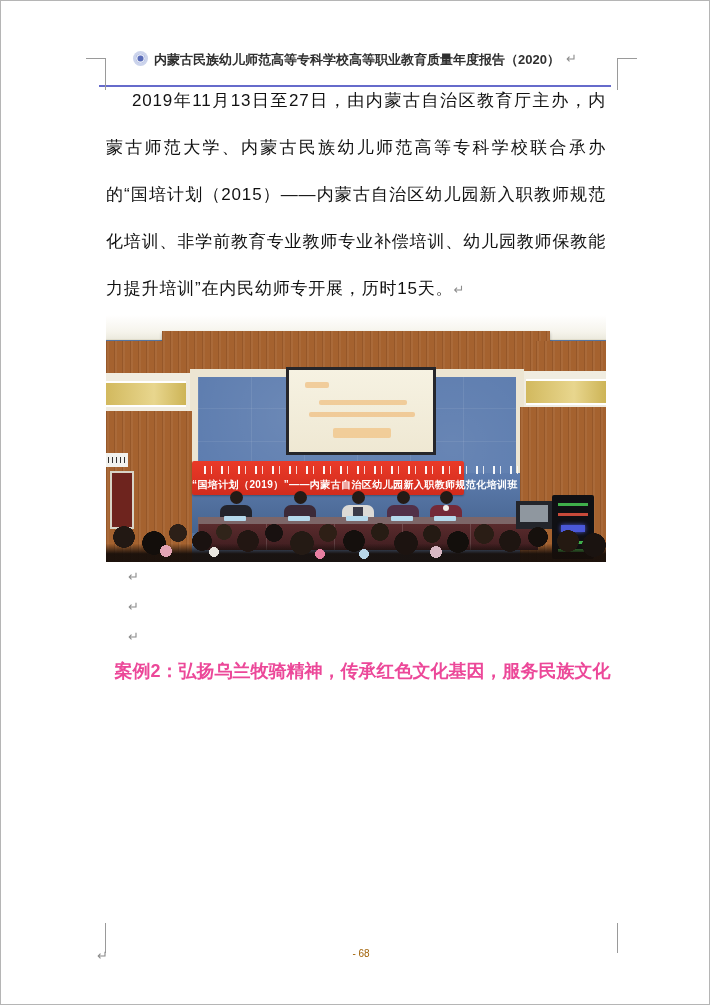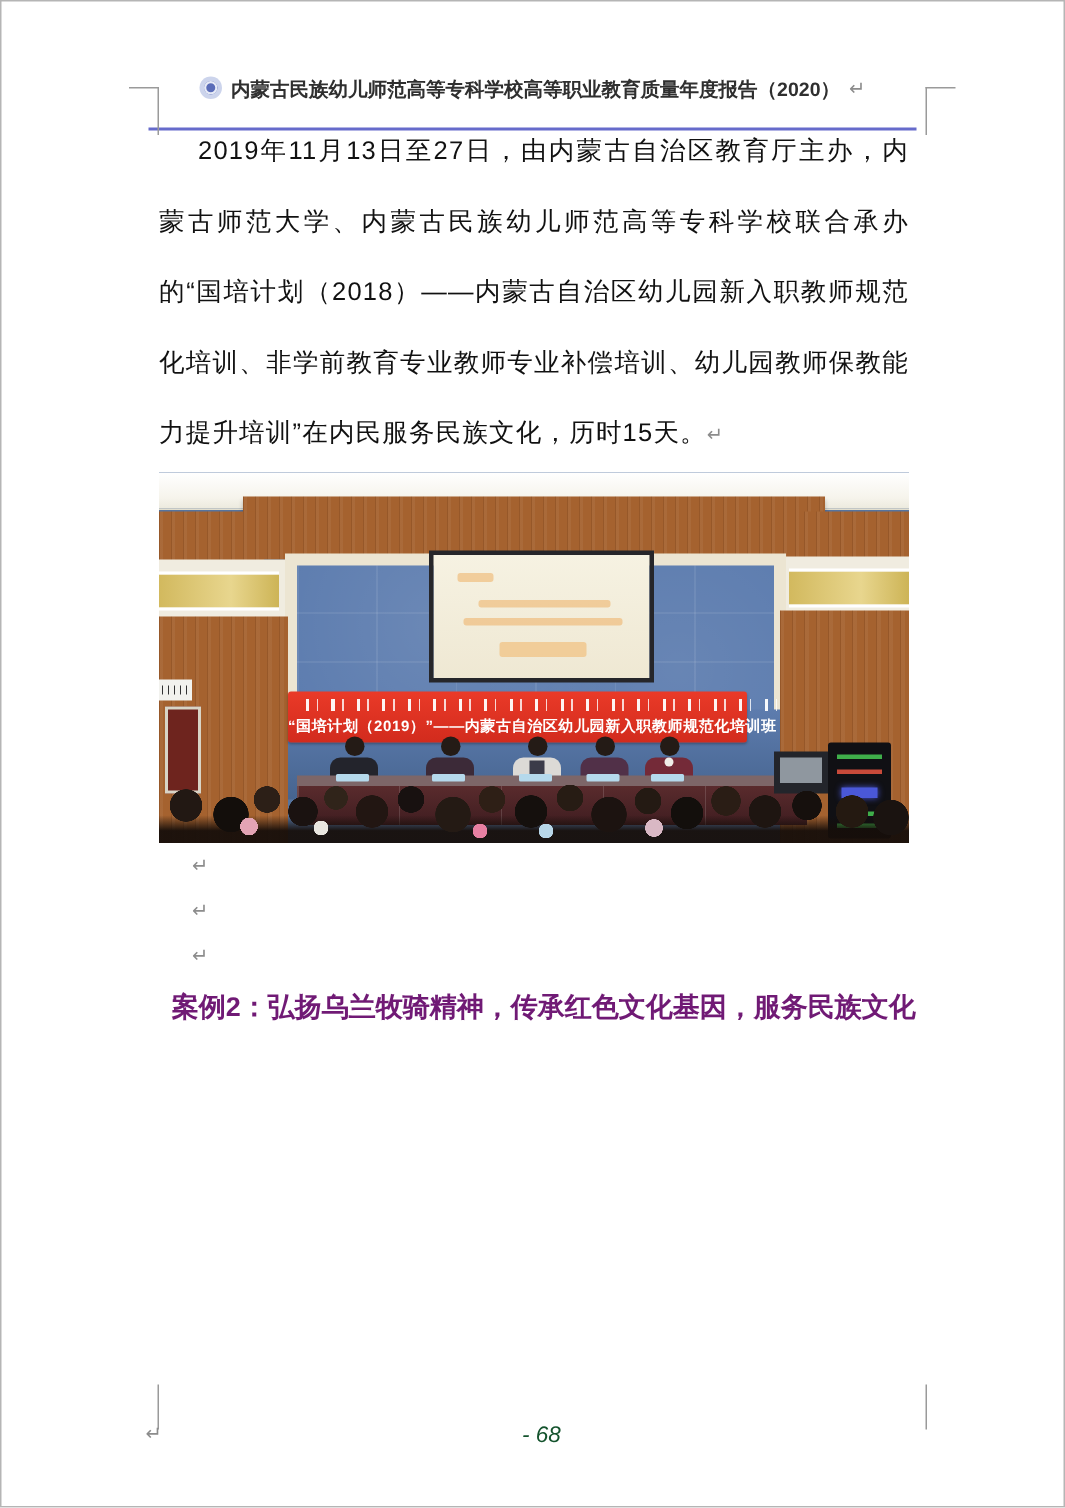--- a/index.html
+++ b/index.html
@@ -16,23 +16,23 @@
   .pilcrow { color:#8c8c8c; font-size:13px; }
   .header-rule { position:absolute; top:84px; left:98px; width:512px; height:2px; background:#666bcb; }
   
   .bm { position:absolute; background:#9a9a9a; }
   
   .content { position:absolute; left:105px; top:76px; width:500px; color:#111; }
   .body-para { margin:0; font-size:17px; line-height:47px; text-align:justify; text-indent:26px; letter-spacing:0.8px; }
   .wavy { text-decoration-style:wavy; text-decoration-color:#3a64d8; text-decoration-thickness:1px; text-underline-offset:5px; }
   .para-mark { color:#8c8c8c; font-size:13px; letter-spacing:0; }
   .pilcrow-line { margin:0; line-height:30px; font-size:13px; color:#8c8c8c; text-indent:22px; }
-  .case-heading { margin:4px 0 0 0; width:513px; text-align:center; font-size:18px; line-height:30px; font-weight:700; color:#701a75; letter-spacing:0; }
-  
-  .footer-num { position:absolute; top:947px; left:105px; width:510px; text-align:center; font-size:15px; color:#14532d;font-style:italic; }
+  .case-heading { margin:4px 0 0 0; width:513px; text-align:center; font-size:18px; line-height:30px; font-weight:700; color:#ec4899; letter-spacing:0; }
+  
+  .footer-num { position:absolute; top:947px; left:105px; width:510px; text-align:center; font-size:10px; color:#a16207; }
   .footer-mark { position:absolute; top:947px; left:96px; }
   
   .photo { position:relative; width:500px; height:247px; margin-top:2px; overflow:hidden; background:#56749f; }
   .ph { position:absolute; }
   .ph-ceiling { left:0; top:0; width:500px; height:24px; background:linear-gradient(180deg,#ffffff 0%,#f6f4ec 70%,#eceade 100%); border-bottom:1px solid #e2decd; }
   .wood { background:#a5622f; background-image:repeating-linear-gradient(90deg, rgba(60,25,5,0.14) 0 1px, rgba(255,255,255,0.05) 1px 3px, transparent 3px 8px); }
   .ph-fascia { left:56px; top:16px; width:388px; height:42px; box-shadow:0 2px 3px rgba(0,0,0,0.25); }
   .ph-wood-lt { left:0; top:26px; width:70px; height:34px; }
   .ph-wood-rt { left:430px; top:26px; width:70px; height:34px; }
   .ph-trim { background:#f0ece0; }
@@ -53,21 +53,21 @@
   .ph-wood-r { left:414px; top:92px; width:86px; height:155px; }
   .ph-sign { left:0; top:138px; width:22px; height:14px; background:#f2f2ee;
     background-image:repeating-linear-gradient(90deg,#333 0 1px, transparent 1px 4px); background-size:18px 6px; background-position:2px 4px; background-repeat:no-repeat; }
   .ph-redpanel { left:4px; top:156px; width:24px; height:58px; background:#6e241e; border:2px solid #d8d4c6; box-sizing:border-box; }
   .ph-screen { left:180px; top:52px; width:150px; height:88px; background:linear-gradient(180deg,#f6f2e2,#efe8d3); border:3px solid #26262a; box-sizing:border-box; }
   .scr { position:absolute; background:rgba(238,162,74,0.45); border-radius:2px; }
   .scr-logo { left:16px; top:12px; width:24px; height:6px; }
   .scr-l1 { left:30px; top:30px; width:88px; height:5px; }
   .scr-l2 { left:20px; top:42px; width:106px; height:5px; }
   .scr-big { left:44px; top:58px; width:58px; height:10px; background:rgba(242,176,92,0.5); }
-  .ph-banner { left:86px; top:146px; width:306px; height:34px; background:linear-gradient(180deg,#ea3a28,#d22b1d); border-radius:2px; box-shadow:0 1px 2px rgba(0,0,0,0.3); }
+  .ph-banner { left:86px; top:146px; width:272px; height:34px; background:linear-gradient(180deg,#ea3a28,#d22b1d); border-radius:2px; box-shadow:0 1px 2px rgba(0,0,0,0.3); }
   .ph-banner-mn { position:absolute; left:12px; top:5px; width:314px; height:8px;
     background:repeating-linear-gradient(90deg, rgba(255,255,255,0.95) 0 2px, transparent 2px 7px, rgba(255,255,255,0.8) 7px 8px, transparent 8px 17px); }
   .ph-banner-cn { position:absolute; left:0; bottom:3px; width:100%; text-align:center; font-size:10px; font-weight:700; color:#ffffff; letter-spacing:0.4px; white-space:nowrap; line-height:14px; }
   .person { position:absolute; top:176px; width:36px; height:30px; }
   .p-head { width:13px; height:13px; border-radius:50%; margin:0 auto; background:#241b16; }
   .p-body { width:32px; height:16px; margin:1px auto 0; border-radius:7px 7px 0 0; position:relative; }
   .pe1 .p-body { background:#23242c; }
   .pe2 .p-body { background:#3c2a38; }
   .pe3 .p-body { background:#dcdad6; }
   .pe3 .p-body::after { content:""; position:absolute; left:11px; top:2px; width:10px; height:14px; background:#3b3b49; }
@@ -128,21 +128,21 @@
 
   <div class="bm" style="left:85px;top:57px;width:20px;height:1px;"></div>
   <div class="bm" style="left:104px;top:57px;width:1px;height:32px;"></div>
   <div class="bm" style="left:616px;top:57px;width:20px;height:1px;"></div>
   <div class="bm" style="left:616px;top:57px;width:1px;height:32px;"></div>
   <div class="bm" style="left:104px;top:922px;width:1px;height:30px;"></div>
   <div class="bm" style="left:616px;top:922px;width:1px;height:30px;"></div>
 
   <div class="content">
 
-    <p class="body-para"><span>2019年11月13日至27日，由内蒙古自治区教育厅主办，内蒙古师范大学、内蒙古民族幼儿师范高等专科学校联合承办的“国培计划（2018）——内蒙古自治区幼儿园新入职教师规范化培训、非学前教育专业教师专业补偿培训、幼儿园教师保教能力提升培训”</span><span class="wavy">在内民</span><span>服务民族文化，历时15天。</span><span class="para-mark">↵</span></p>
+    <p class="body-para"><span>2019年11月13日至27日，由内蒙古自治区教育厅主办，内蒙古师范大学、内蒙古民族幼儿师范高等专科学校联合承办的“国培计划（2015）——内蒙古自治区幼儿园新入职教师规范化培训、非学前教育专业教师专业补偿培训、幼儿园教师保教能力提升培训”</span><span class="wavy">在内民</span><span>幼师专开展，历时15天。</span><span class="para-mark">↵</span></p>
 
 
     <div class="photo">
       <div class="ph ph-ceiling"></div>
       <div class="ph wood ph-fascia"></div>
       <div class="ph wood ph-wood-lt"></div>
       <div class="ph wood ph-wood-rt"></div>
       <div class="ph ph-trim ph-trim-l"></div>
       <div class="ph ph-trim ph-trim-r"></div>
       <div class="ph ph-gold ph-gold-l"></div>

